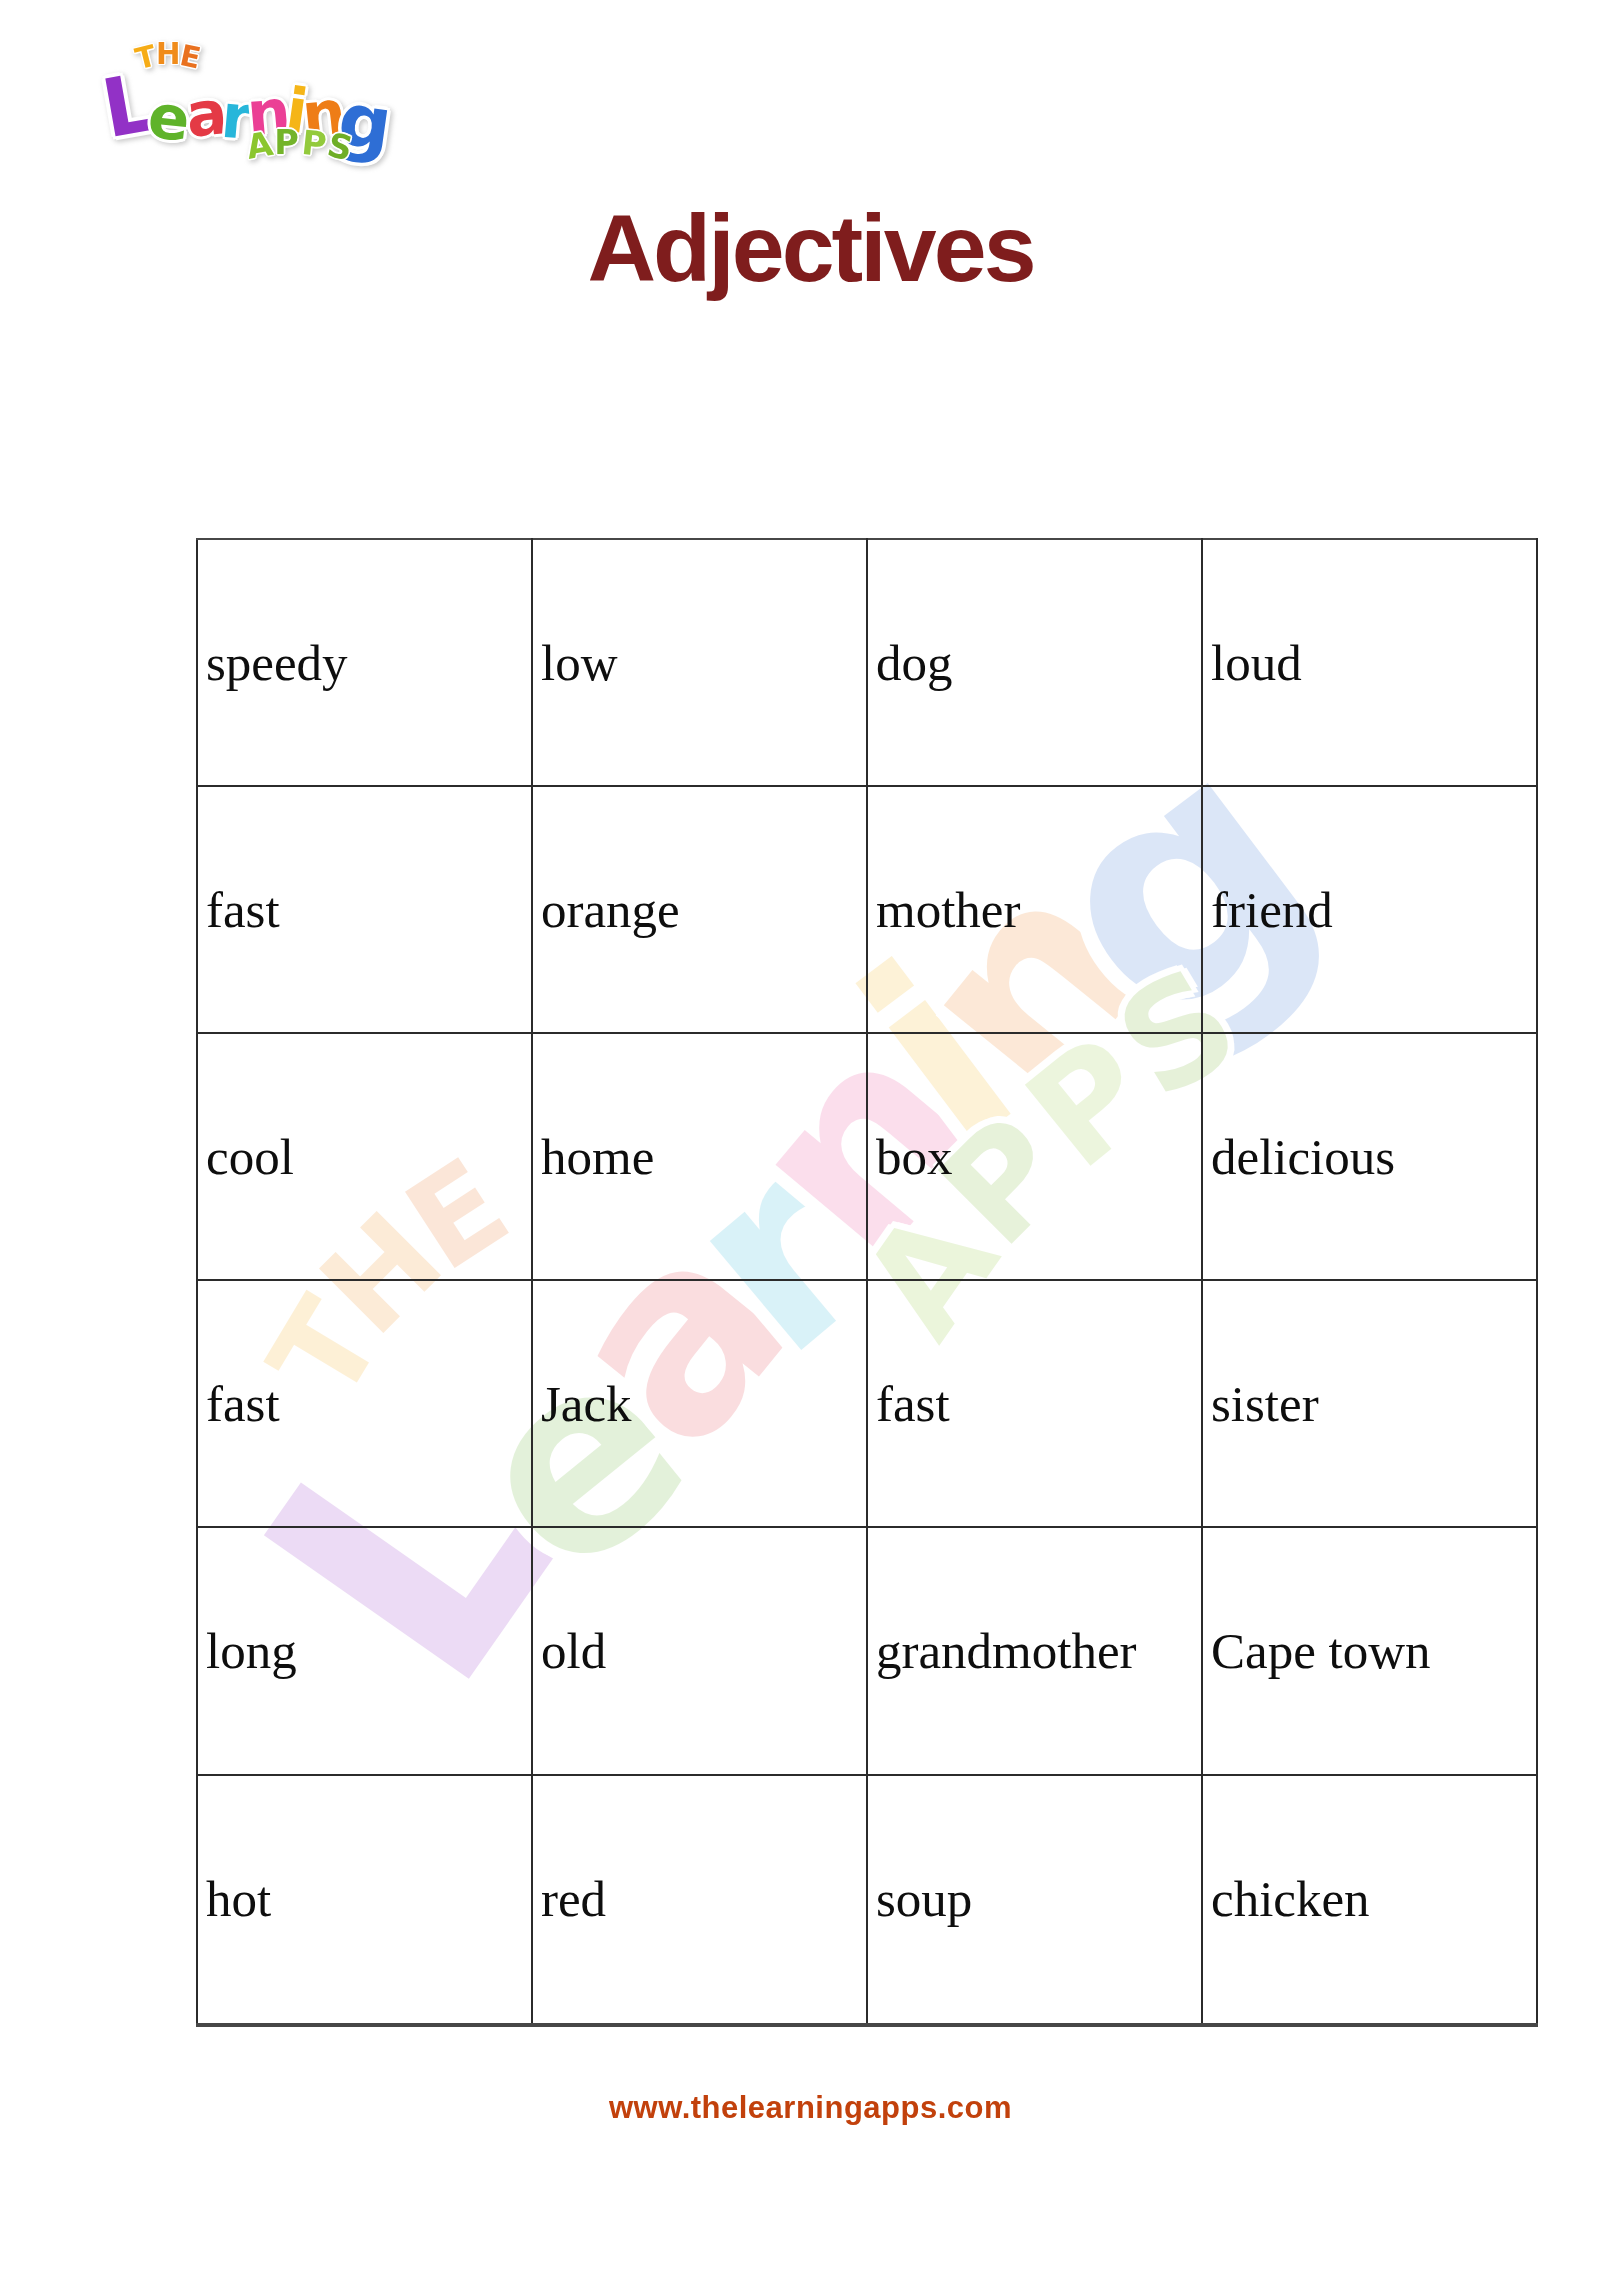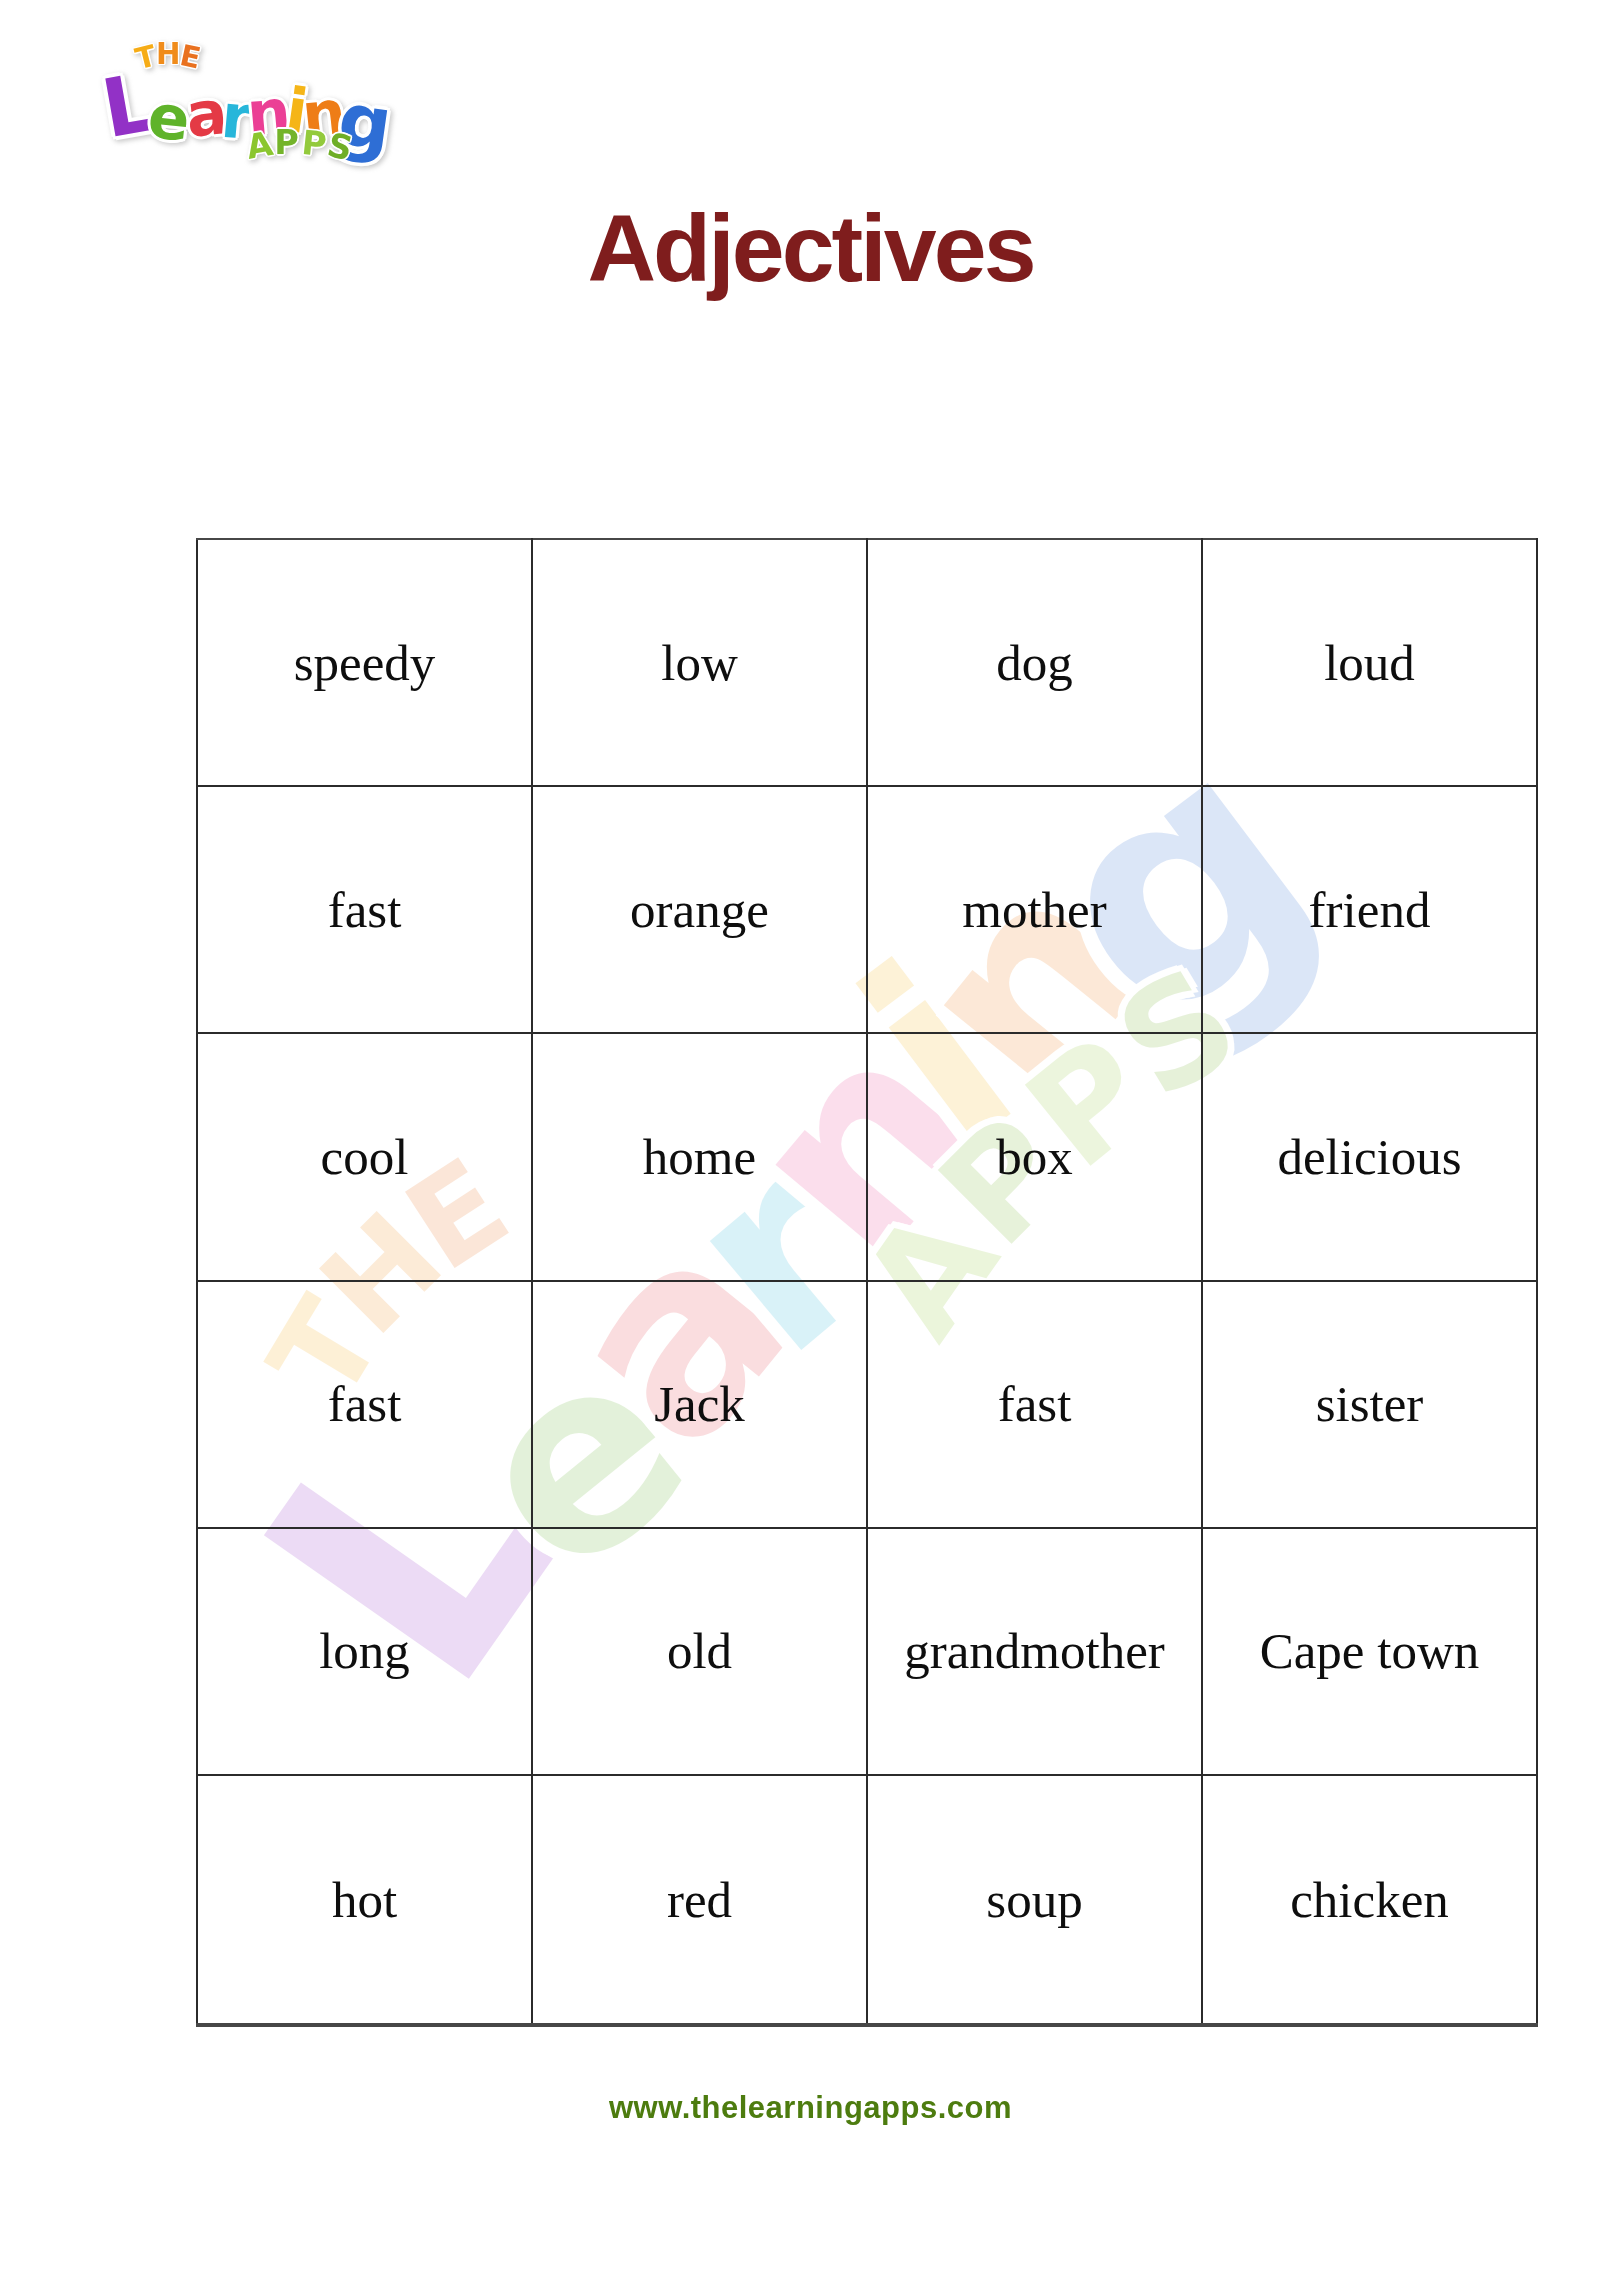--- a/index.html
+++ b/index.html
@@ -85,33 +85,33 @@
     background:transparent;
     z-index:1;
   }
   .word-table, .word-table tr:first-child td { border-top:2.9px solid #474747; }
   .word-table { border:2.9px solid #474747; border-bottom-width:4.9px; }
   .word-table td {
     border:2px solid #2b2b2b;
     font-family:"Liberation Serif", serif;
     font-size:51px;
     color:#0e0e0e;
-    text-align:center; vertical-align:middle;
-    padding:16px;
+    text-align:left; vertical-align:middle;
+    padding:8px;
   }
 
   
   .footer {
     position:absolute; left:0; right:0; top:2090px;
     text-align:center;
     font-family:"Liberation Sans", sans-serif;
     font-weight:bold;
     font-size:31px;
     letter-spacing:0.5px;
-    color:#4d7c0f;
+    color:#c2410c;
     z-index:2;
   }
 </style>
 </head>
 <body>
 
 <div class="page">
 
   <div class="logo watermark">
     <div class="word word-top"><span class="lt" style="color: rgb(246, 172, 22);">T</span><span class="lt" style="color: rgb(240, 140, 27);">H</span><span class="lt" style="color: rgb(233, 113, 31);">E</span></div>

